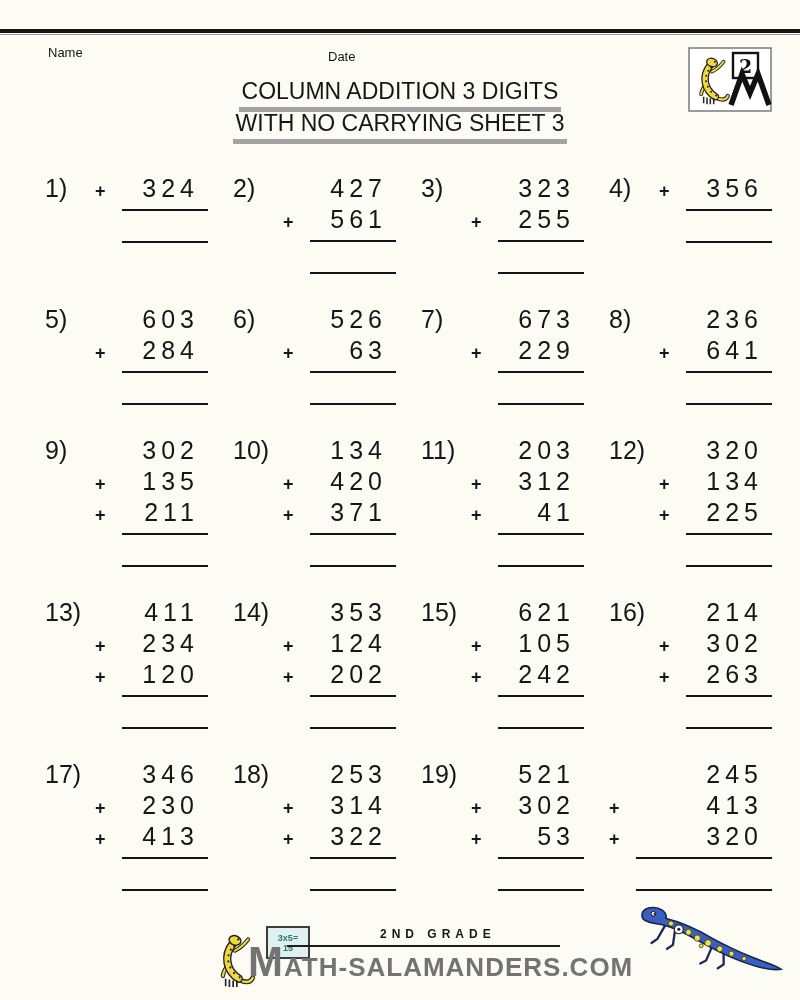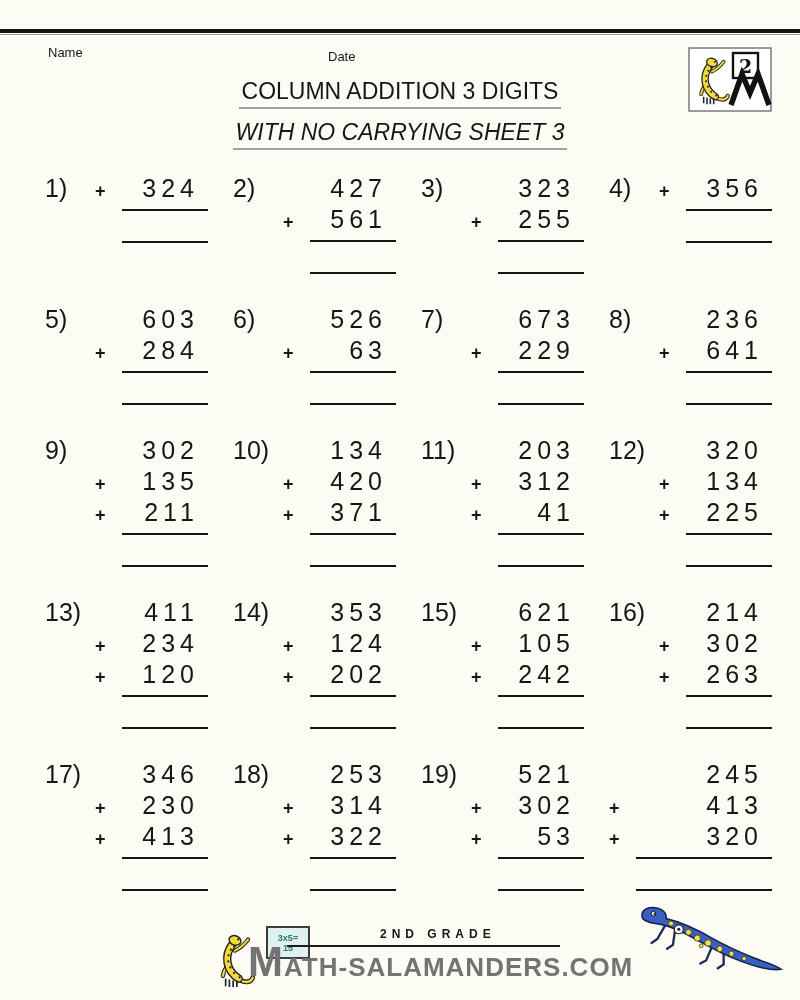--- a/index.html
+++ b/index.html
@@ -24,24 +24,24 @@
   .top-rule::after{content:'';display:block;height:1px;background:#9a9a9a;margin-top:5px;}
   
   .name-label{position:absolute;left:48px;top:45px;font-size:13px;}
   .date-label{position:absolute;left:328px;top:49px;font-size:13px;}
   .logo-box{position:absolute;left:688px;top:47px;width:84px;height:65px;}
   
   .title{position:absolute;left:0;right:0;top:80px;text-align:center;line-height:1;}
   .title-line{
     display:inline-block;
     font-size:23px;font-weight:400;letter-spacing:0px;
-    border-bottom:2px solid #a3a3a3;
+    border-bottom:5px solid #a3a3a3;
     padding:0 3px 4px 3px;
   }
-  .title-line.second{margin-top:12px;font-style:italic;}
+  .title-line.second{margin-top:0;}
   
   .problems-grid{
     position:absolute;left:45px;top:173px;width:727px;
     display:grid;
     grid-template-columns:repeat(4,163px);
     column-gap:25px;row-gap:30px;
   }
   .problem{display:flex;}
   .p-label{width:50px;font-size:25px;line-height:31px;}
   .p-body{flex:1;}

